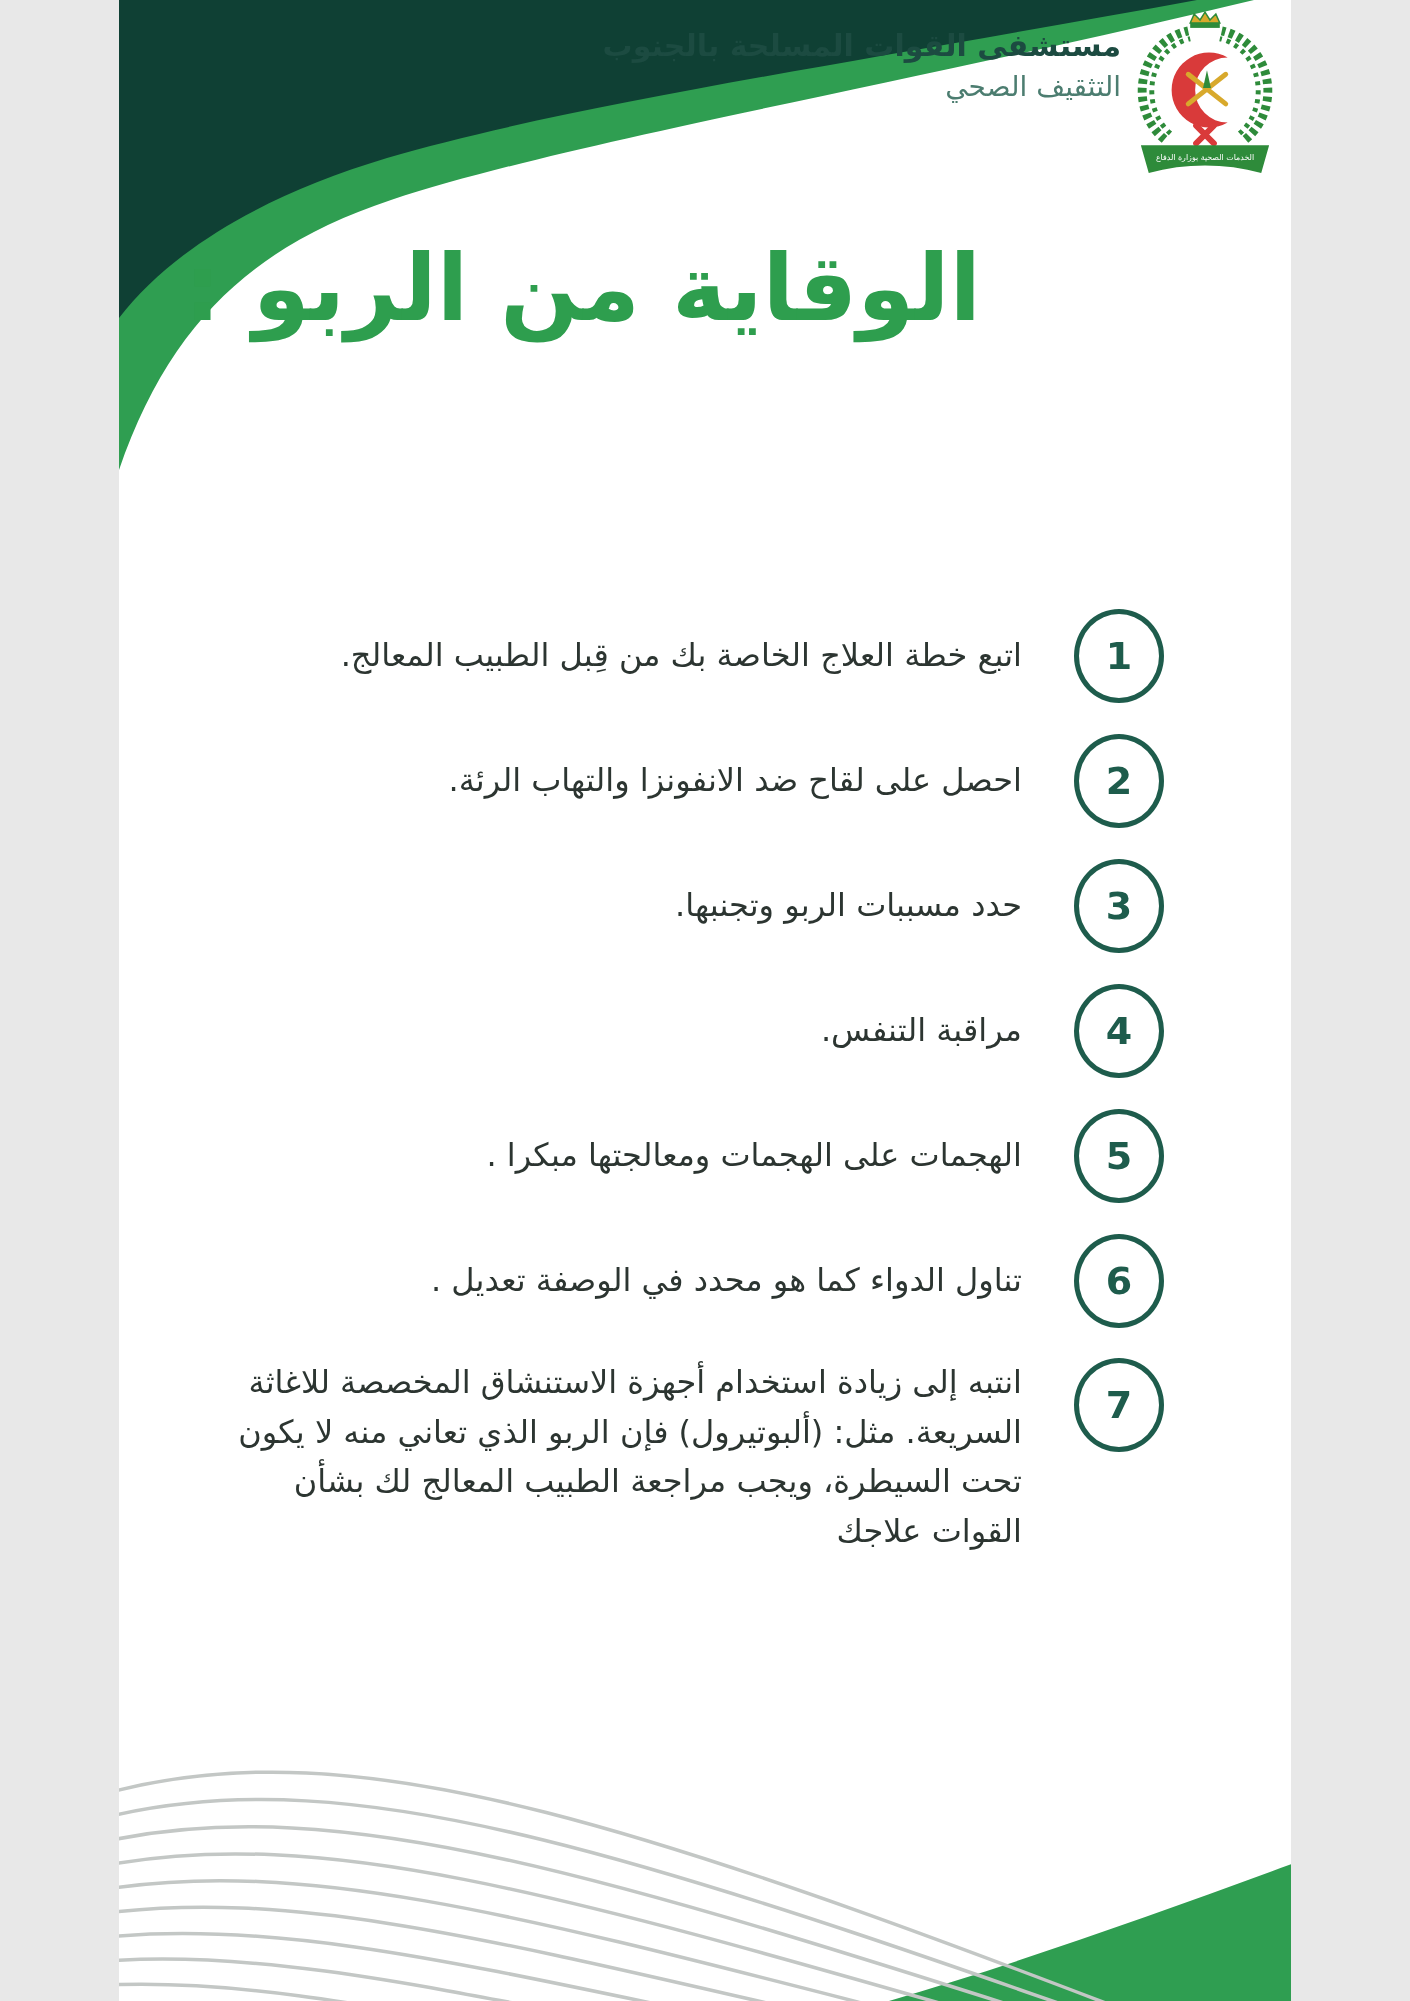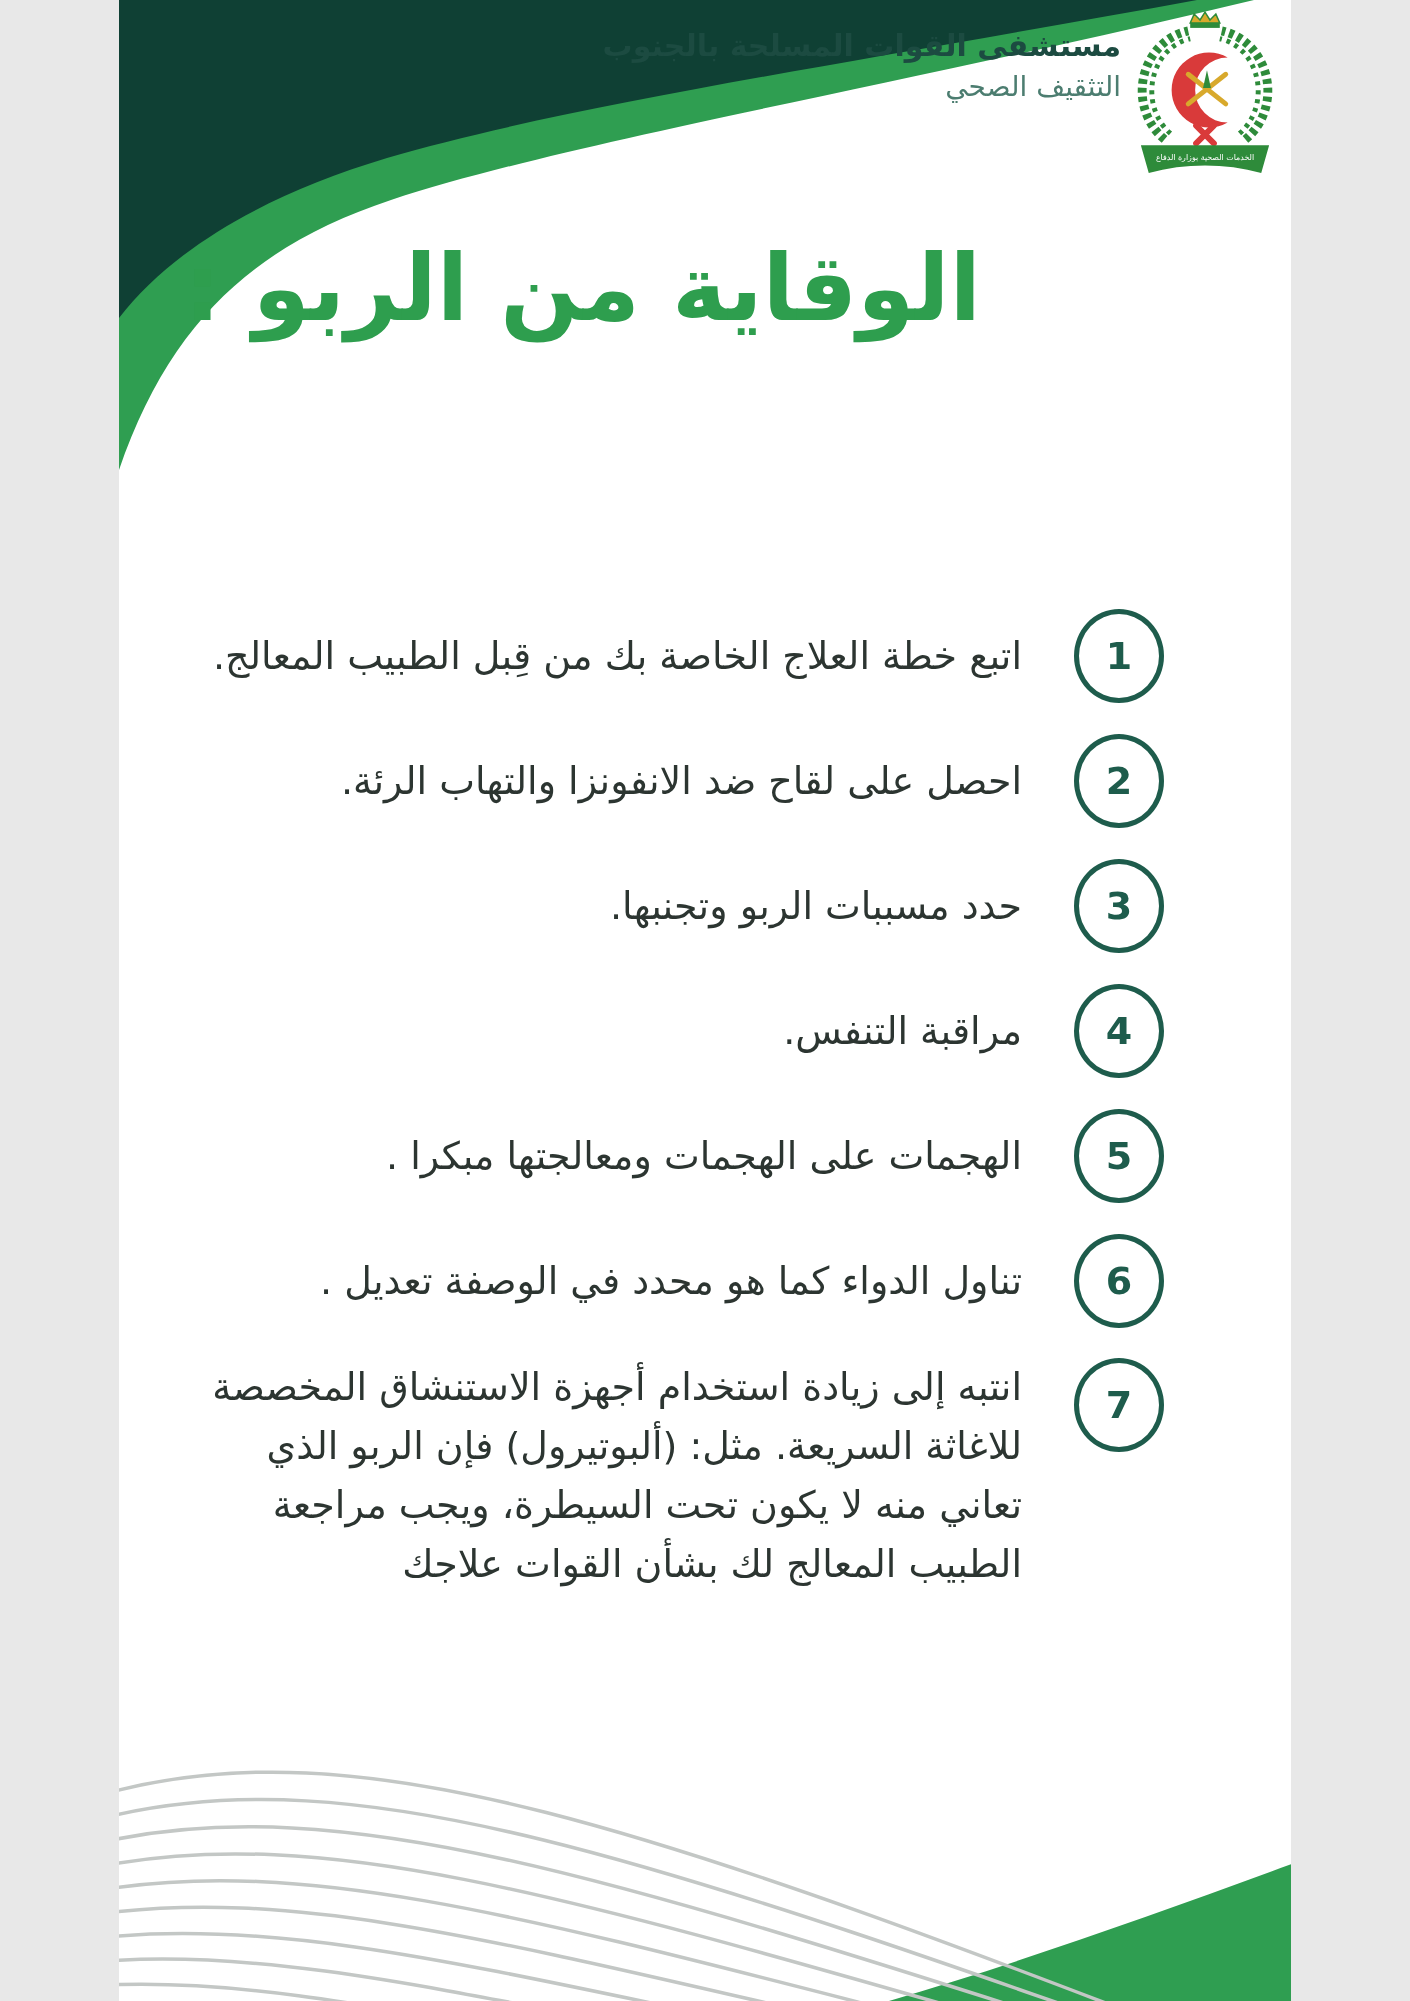--- a/index.html
+++ b/index.html
@@ -59,21 +59,21 @@
   .num-circle{
     flex:0 0 auto;
     width:80px;height:84px;
     border:5px solid #1e5c4c;border-radius:50%;
     display:flex;align-items:center;justify-content:center;
     color:#1e5c4c;font-size:38px;font-weight:bold;
     box-sizing:content-box;
   }
   .item-text{
     flex:1;
-    font-size:38px;color:#2c3531;font-weight:500;
+    font-size:32px;color:#2c3531;font-weight:500;
     text-align:right;line-height:1.55;
   }
 </style>
 </head>
 <body>
 
 <div class="page">
 
   <svg class="deco-top" viewBox="0 0 1410 600" preserveAspectRatio="none" aria-hidden="true">
     <path d="M0 0 H1135 C770 88 455 140 272 200 C140 244 52 318 0 470 Z" fill="#2f9e51"></path>

